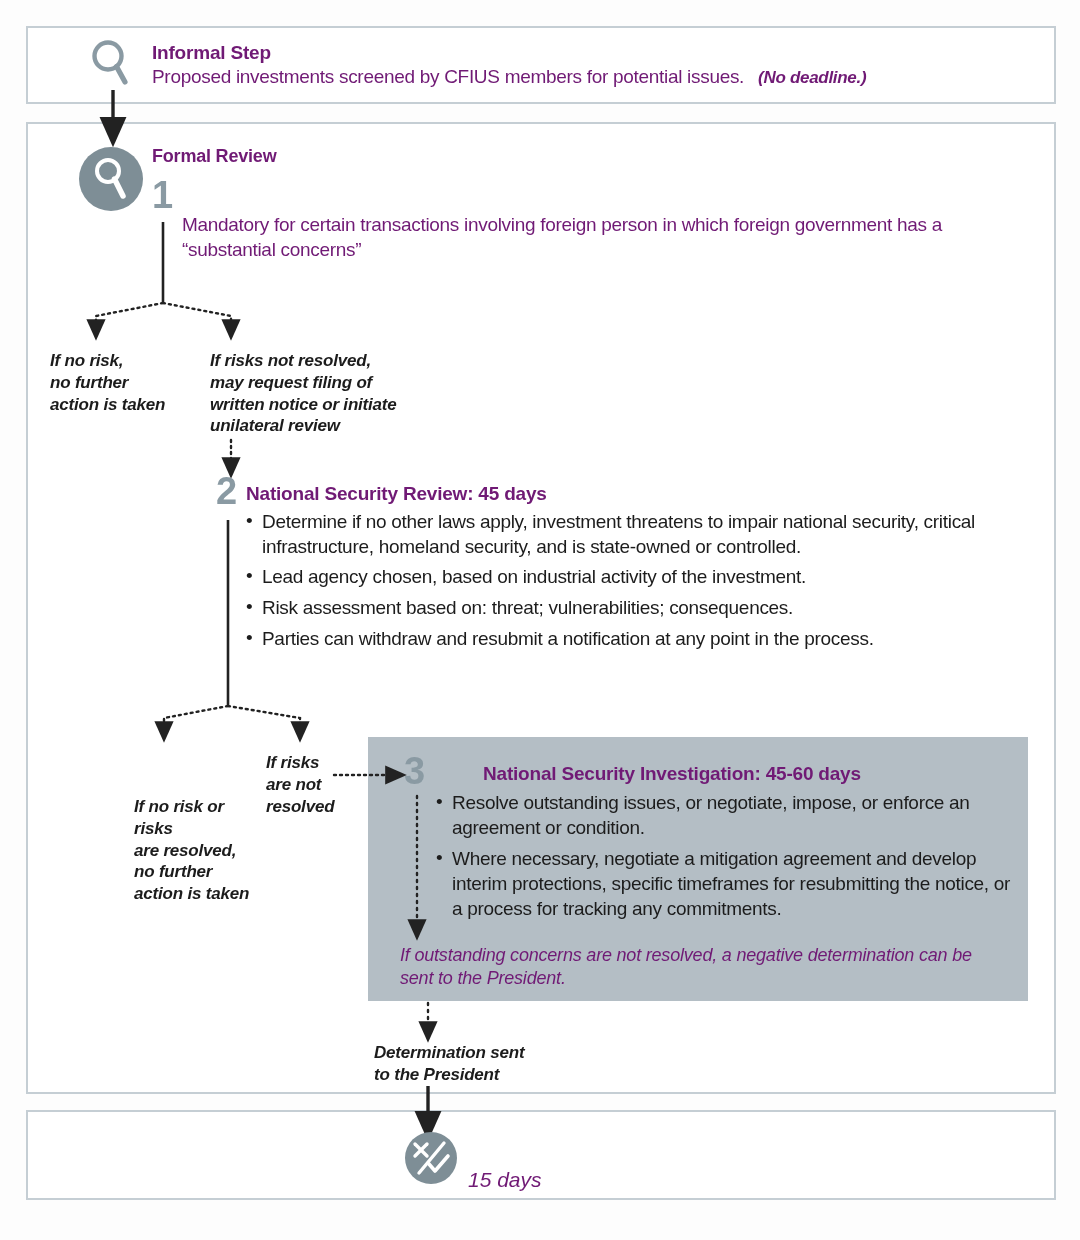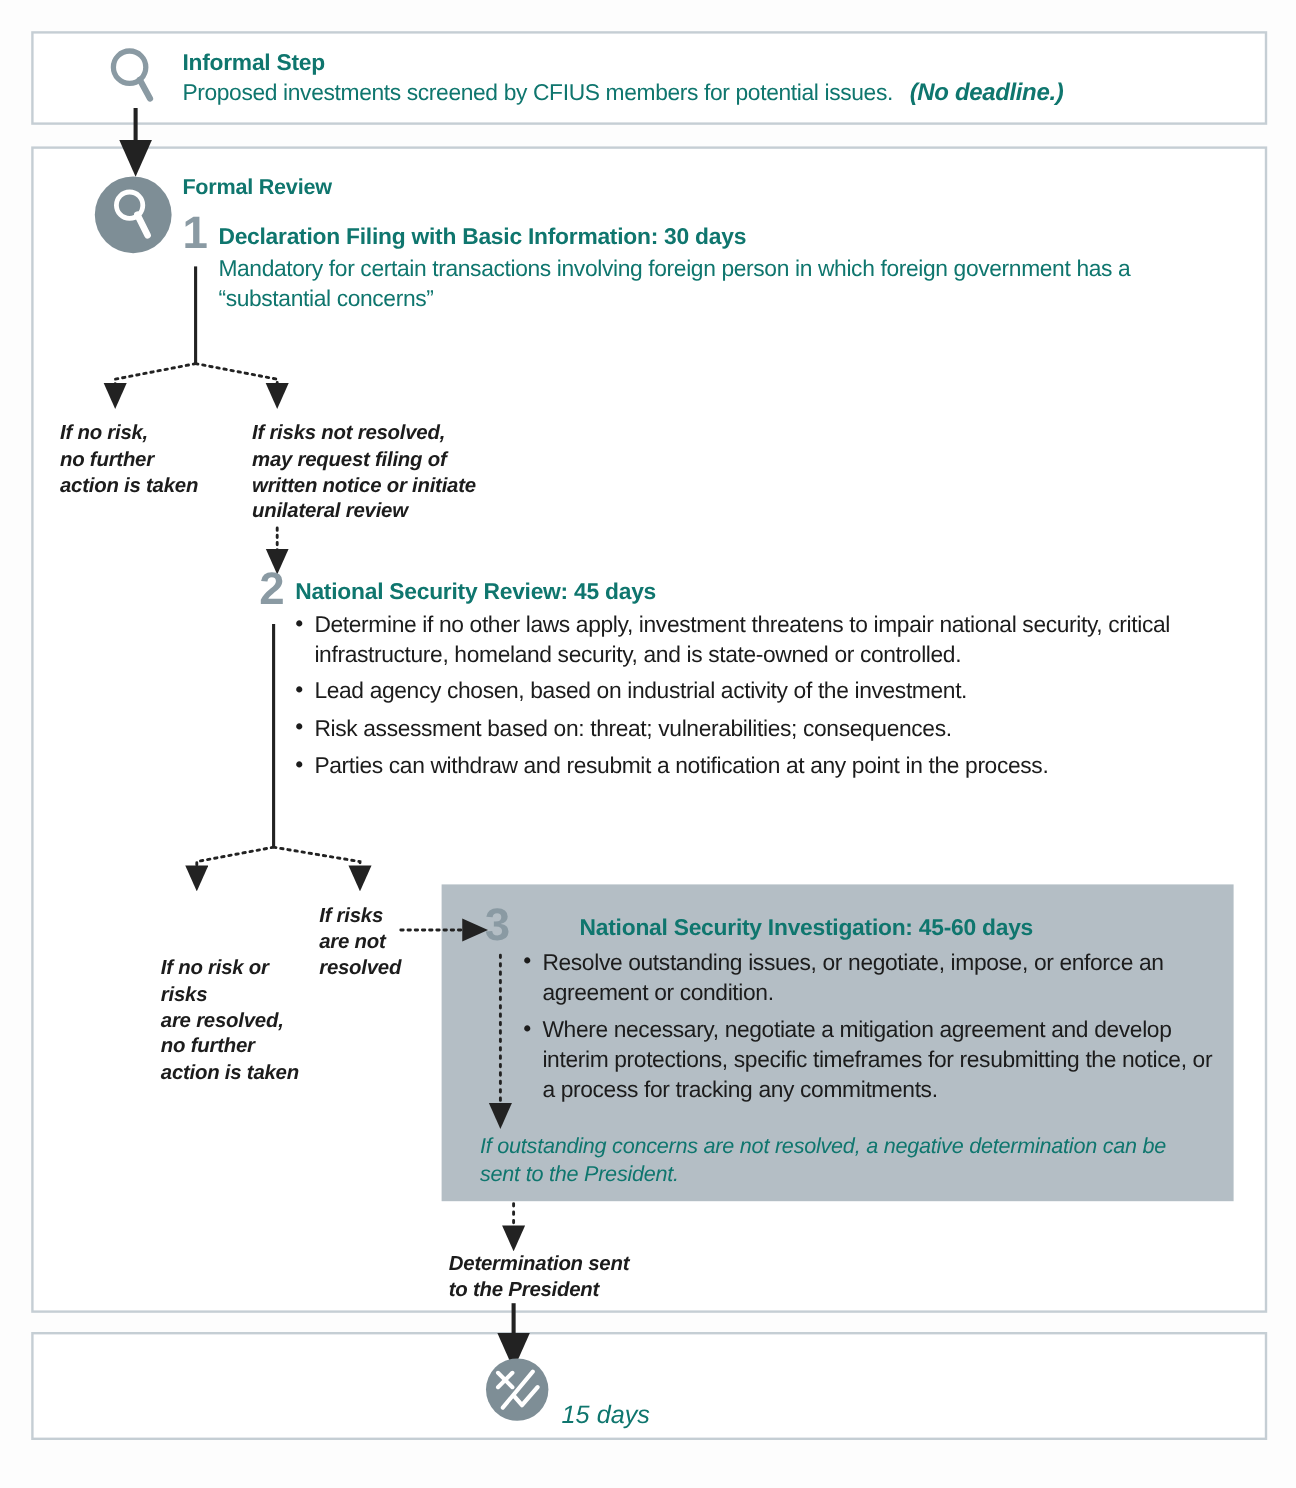--- a/index.html
+++ b/index.html
@@ -40,37 +40,37 @@
     left: 78px; top: 146px;
     width: 66px; height: 66px;
   }
   .icon-final {
     position: absolute;
     left: 404px; top: 1131px;
     width: 54px; height: 54px;
   }
 
   
-  .tb { position: absolute; color: #0f766e; }
+  .tb { position: absolute; color: #701a75; }
 
   .hdr-bold {
     font-weight: bold;
     font-size: 19px;
     letter-spacing: -0.2px;
   }
   .body-txt {
     font-size: 19px;
     letter-spacing: -0.3px;
   }
 
   #t-informal-title { left: 152px; top: 42px; }
   #t-informal-desc  { left: 152px; top: 66px; }
   #t-informal-desc .nd {
     font-style: italic;
-    font-size: 20px;
+    font-size: 17px;
     font-weight: bold;
     margin-left: 14px;
   }
 
   #t-formal-title { left: 152px; top: 146px; font-size: 18px; }
 
   
   .stepnum {
     position: absolute;
     color: #8a9aa3;
@@ -241,21 +241,20 @@
   </svg>
 
   <div class="tb hdr-bold" id="t-informal-title">Informal Step</div>
   <div class="tb body-txt" id="t-informal-desc">
     <span>Proposed investments screened by CFIUS members for potential issues.</span><span class="nd">(No deadline.)</span>
   </div>
 
   <div class="tb hdr-bold" id="t-formal-title">Formal Review</div>
 
   <div class="stepnum" id="num1">1</div>
-  <div class="tb hdr-bold" id="t-step1-title">Declaration Filing with Basic Information: 30 days</div>
   <div class="tb body-txt" id="t-step1-body">Mandatory for certain transactions involving foreign person in which foreign government has a “substantial concerns”</div>
 
   <div class="cond" id="cond-a">If no risk,<br>no further<br>action is taken</div>
   <div class="cond" id="cond-b">If risks not resolved,<br>may request filing of<br>written notice or initiate<br>unilateral review</div>
 
   <div class="stepnum" id="num2">2</div>
   <div class="tb hdr-bold" id="t-step2-title">National Security Review: 45 days</div>
   <ul id="ul-step2">
       <li>Determine if no other laws apply, investment threatens to impair national security, critical infrastructure, homeland security, and is state-owned or controlled.</li>
       <li>Lead agency chosen, based on industrial activity of the investment.</li>

